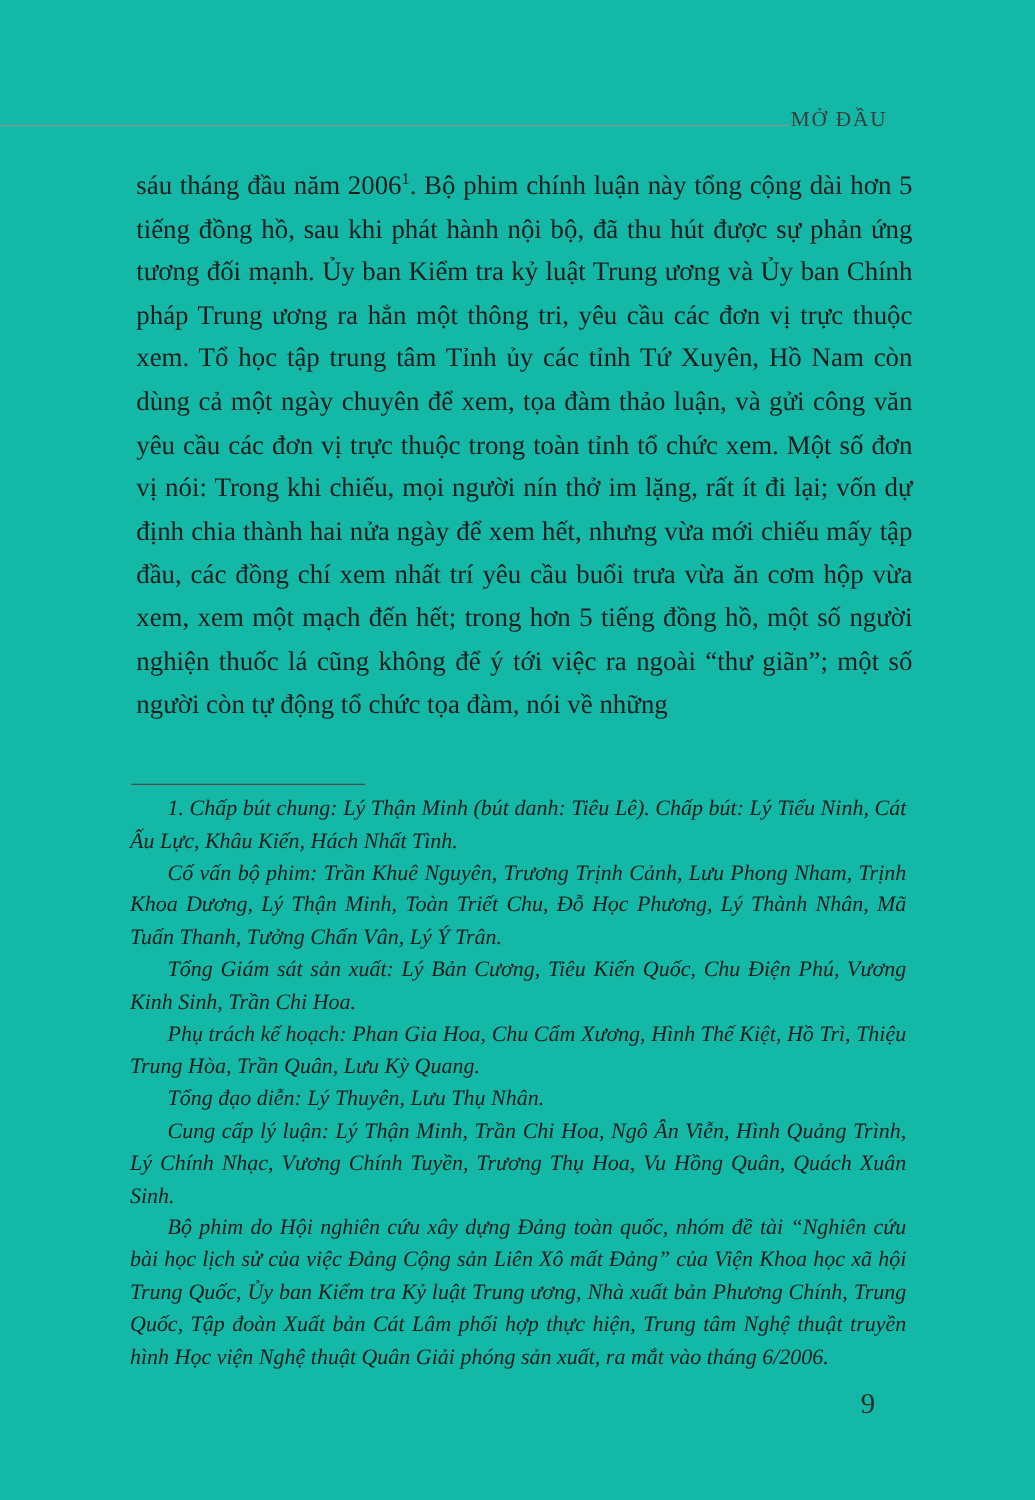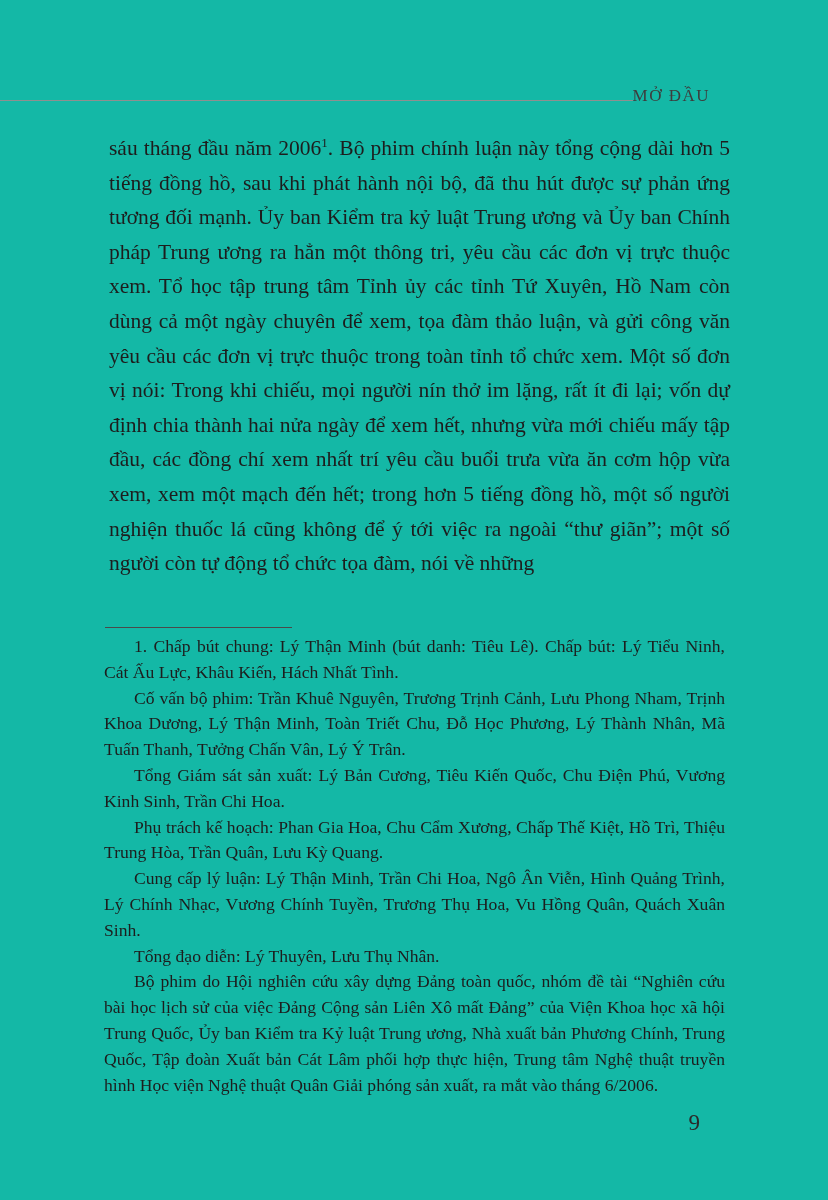--- a/index.html
+++ b/index.html
@@ -60,20 +60,21 @@
   }
   .footnotes {
     position: absolute;
     top: 634px;
     left: 104px;
     width: 621px;
     font-size: 17.6px;
     line-height: 25.8px;
     text-align: justify;
     color: #1d1d1d;
+    font-style: italic;
   }
   .footnotes p {
     margin: 0;
     text-indent: 30px;
   }
   .page-number {
     position: absolute;
     top: 1110px;
     left: 0;
     width: 700px;
@@ -91,21 +92,21 @@
   <div class="header-title">MỞ ĐẦU</div>
 
   <div class="body-text"><span>sáu tháng đầu năm 2006</span><sup>1</sup><span>. Bộ phim chính luận này tổng cộng dài hơn 5 tiếng đồng hồ, sau khi phát hành nội bộ, đã thu hút được sự phản ứng tương đối mạnh. Ủy ban Kiểm tra kỷ luật Trung ương và Ủy ban Chính pháp Trung ương ra hẳn một thông tri, yêu cầu các đơn vị trực thuộc xem. Tổ học tập trung tâm Tỉnh ủy các tỉnh Tứ Xuyên, Hồ Nam còn dùng cả một ngày chuyên để xem, tọa đàm thảo luận, và gửi công văn yêu cầu các đơn vị trực thuộc trong toàn tỉnh tổ chức xem. Một số đơn vị nói: Trong khi chiếu, mọi người nín thở im lặng, rất ít đi lại; vốn dự định chia thành hai nửa ngày để xem hết, nhưng vừa mới chiếu mấy tập đầu, các đồng chí xem nhất trí yêu cầu buổi trưa vừa ăn cơm hộp vừa xem, xem một mạch đến hết; trong hơn 5 tiếng đồng hồ, một số người nghiện thuốc lá cũng không để ý tới việc ra ngoài “thư giãn”; một số người còn tự động tổ chức tọa đàm, nói về những</span></div>
 
   <div class="footnote-rule"></div>
 
   <div class="footnotes">
     <p>1. Chấp bút chung: Lý Thận Minh (bút danh: Tiêu Lê). Chấp bút: Lý Tiểu Ninh, Cát Ấu Lực, Khâu Kiến, Hách Nhất Tình.</p>
     <p>Cố vấn bộ phim: Trần Khuê Nguyên, Trương Trịnh Cảnh, Lưu Phong Nham, Trịnh Khoa Dương, Lý Thận Minh, Toàn Triết Chu, Đỗ Học Phương, Lý Thành Nhân, Mã Tuấn Thanh, Tưởng Chấn Vân, Lý Ý Trân.</p>
     <p>Tổng Giám sát sản xuất: Lý Bản Cương, Tiêu Kiến Quốc, Chu Điện Phú, Vương Kinh Sinh, Trần Chi Hoa.</p>
-    <p>Phụ trách kế hoạch: Phan Gia Hoa, Chu Cẩm Xương, Chấp Thế Kiệt, Hồ Trì, Thiệu Trung Hòa, Trần Quân, Lưu Kỳ Quang.</p>
+    <p>Phụ trách kế hoạch: Phan Gia Hoa, Chu Cẩm Xương, Hình Thế Kiệt, Hồ Trì, Thiệu Trung Hòa, Trần Quân, Lưu Kỳ Quang.</p>
+    <p>Tổng đạo diễn: Lý Thuyên, Lưu Thụ Nhân.</p>
     <p>Cung cấp lý luận: Lý Thận Minh, Trần Chi Hoa, Ngô Ân Viễn, Hình Quảng Trình, Lý Chính Nhạc, Vương Chính Tuyền, Trương Thụ Hoa, Vu Hồng Quân, Quách Xuân Sinh.</p>
-    <p>Tổng đạo diễn: Lý Thuyên, Lưu Thụ Nhân.</p>
     <p>Bộ phim do Hội nghiên cứu xây dựng Đảng toàn quốc, nhóm đề tài “Nghiên cứu bài học lịch sử của việc Đảng Cộng sản Liên Xô mất Đảng” của Viện Khoa học xã hội Trung Quốc, Ủy ban Kiểm tra Kỷ luật Trung ương, Nhà xuất bản Phương Chính, Trung Quốc, Tập đoàn Xuất bản Cát Lâm phối hợp thực hiện, Trung tâm Nghệ thuật truyền hình Học viện Nghệ thuật Quân Giải phóng sản xuất, ra mắt vào tháng 6/2006.</p>
   </div>
 
   <div class="page-number">9</div>
 
 </div>
 
 </body></html>

